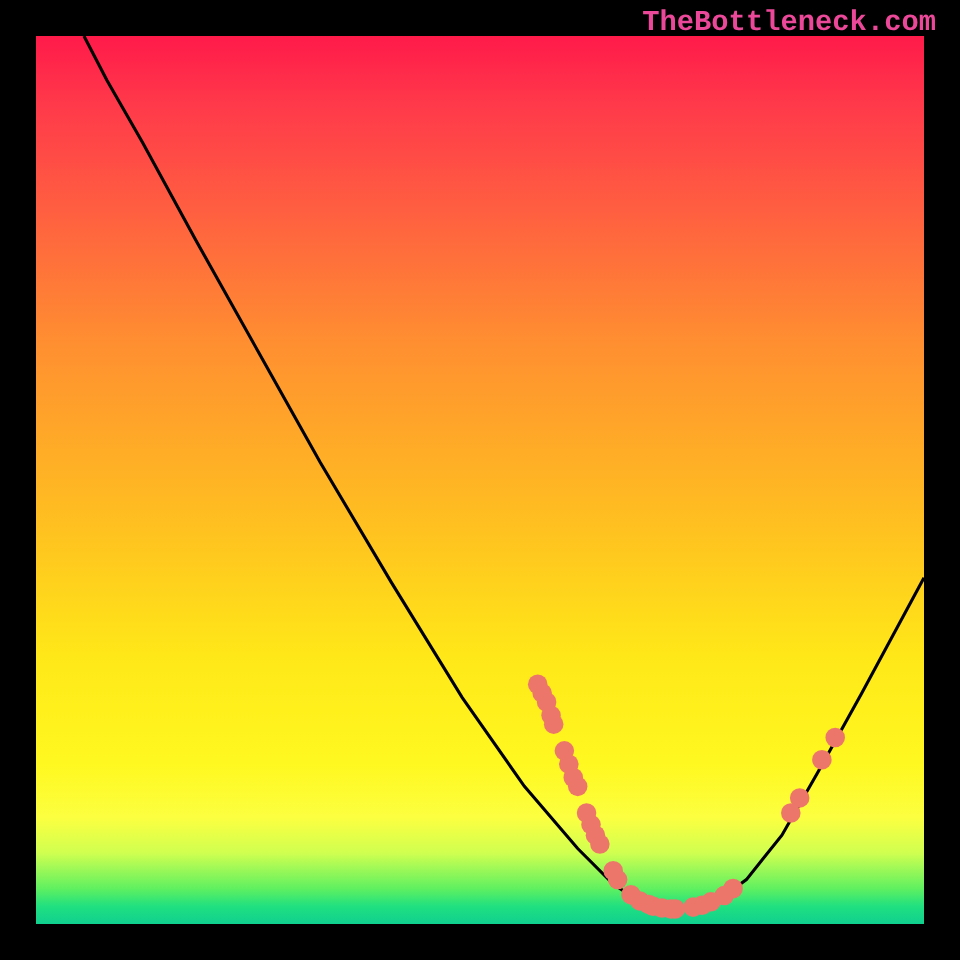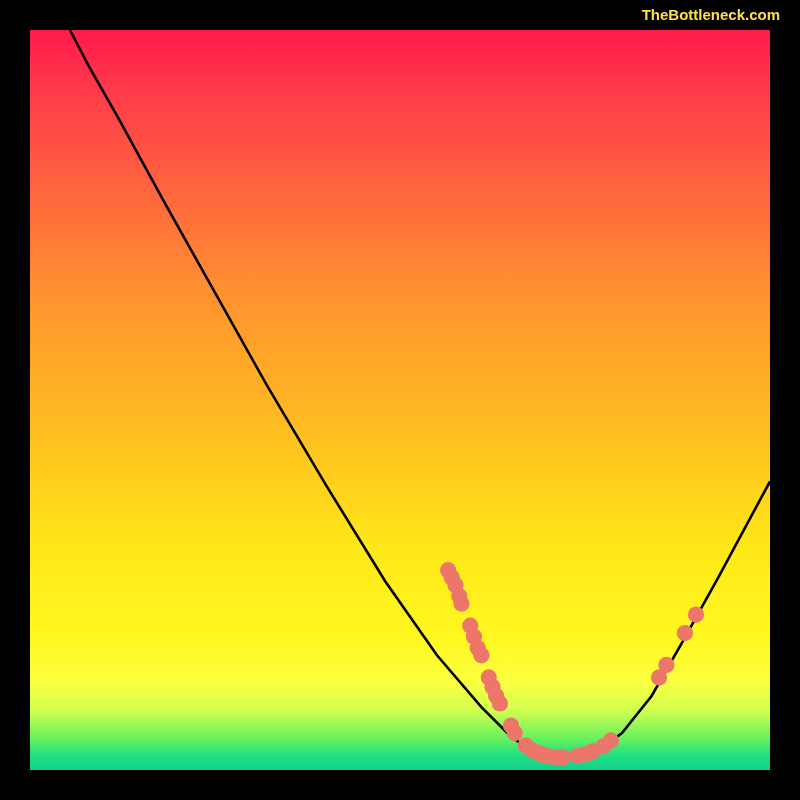--- a/index.html
+++ b/index.html
@@ -8,24 +8,25 @@
     background: #000;
     width: 800px;
     height: 800px;
     position: relative;
     font-family: Arial, Helvetica, sans-serif;
   }
   .watermark {
     position: absolute;
     top: 6px;
     right: 20px;
-    color: #fde047;
-    font-size: 15px;
+    color: #ec4899;
+    font-size: 24px;
     font-weight: bold;
     z-index: 10;
+    font-family: Liberation Mono, monospace;
   }
   .plot-area {
     position: absolute;
     left: 30px;
     top: 30px;
     width: 740px;
     height: 740px;
     overflow: hidden;
   }
   .gradient-bg {

